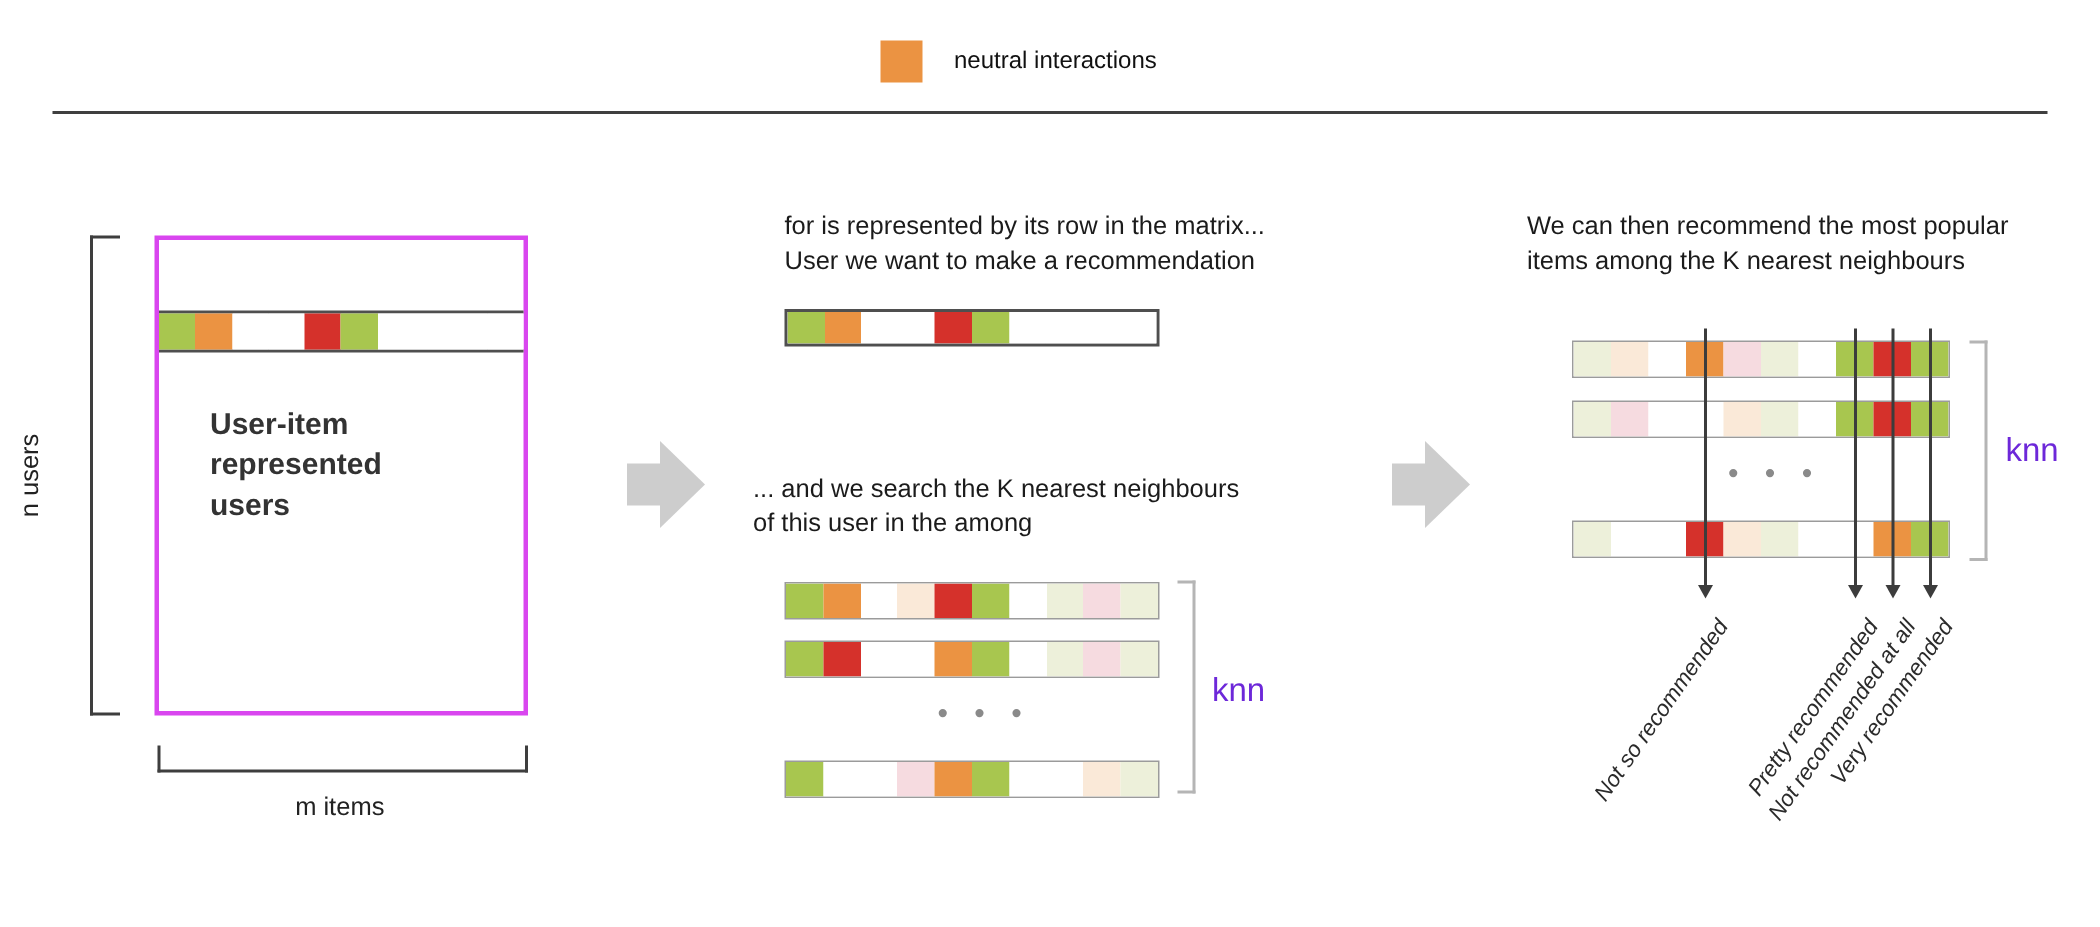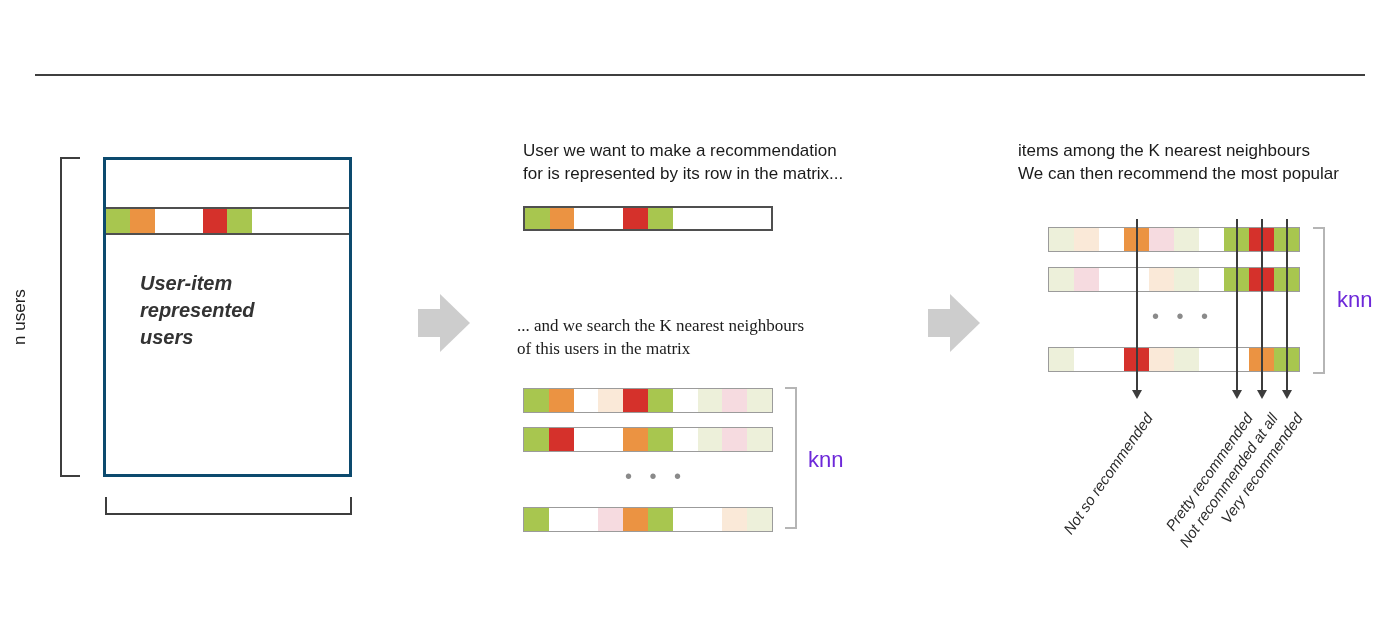--- a/index.html
+++ b/index.html
@@ -12,21 +12,21 @@
   .swatch{width:28px;height:28px;display:inline-block;}
   .legend-label{margin-left:21px;font-size:16px;color:#111;white-space:nowrap;}
   .top-rule{position:absolute;left:35px;top:74px;width:1330px;height:0;border-top:2px solid #3f3f3f;}
   
   .cell-row{position:absolute;display:flex;background:#fff;box-sizing:border-box;overflow:hidden;}
   .cell{flex:1 1 0;}
   .row-dark{border:2px solid #4f4f4f;}
   .row-light{border:1px solid #9b9b9b;}
   
   .matrix-box{position:absolute;left:103px;top:157px;width:243px;height:314px;
-    border:3px solid #0c4a6e;background:#fff;font-style:italic;}
+    border:3px solid #d946ef;background:#fff;}
   .matrix-row{position:absolute;left:0;right:0;top:47px;height:24px;display:flex;
     border-top:2px solid #4f4f4f;border-bottom:2px solid #4f4f4f;}
   .matrix-title{position:absolute;left:34px;top:110px;font-weight:bold;font-size:20px;
     line-height:27px;color:#333;}
   .bracket-left{position:absolute;left:60px;top:157px;width:18px;height:316px;
     border-left:2px solid #3e3e3e;border-top:2px solid #3e3e3e;border-bottom:2px solid #3e3e3e;}
   .bracket-bottom{position:absolute;left:105px;top:497px;width:243px;height:16px;
     border-left:2px solid #3e3e3e;border-right:2px solid #3e3e3e;border-bottom:2px solid #3e3e3e;}
   .n-users{position:absolute;left:-30px;top:307px;width:100px;text-align:center;
     font-size:17px;color:#222;transform:rotate(-90deg);}
@@ -53,20 +53,24 @@
   
   .rec-label{position:absolute;width:200px;text-align:right;font-style:italic;
     font-size:15px;color:#2b2b2b;white-space:nowrap;
     transform:rotate(-55deg);transform-origin:100% 0;}
 </style>
 </head>
 <body>
 
 <div class="canvas">
 
+  <div class="legend-item" style="left:587px">
+    <span class="swatch" style="background: rgb(235, 147, 66);"></span>
+    <span class="legend-label">neutral interactions</span>
+  </div>
   <div class="top-rule"></div>
 
   <div class="n-users">n users</div>
   <div class="bracket-left"></div>
 
   <div class="matrix-box">
     <div class="matrix-row">
         <div class="cell" style="background: rgb(168, 198, 79);"></div>
         <div class="cell" style="background: rgb(235, 147, 66);"></div>
         <div class="cell" style="background: rgb(255, 255, 255);"></div>
@@ -79,45 +83,46 @@
         <div class="cell" style="background: rgb(255, 255, 255);"></div>
       </div>
     <div class="matrix-title">
       <div>User-item</div>
       <div>represented</div>
       <div>users</div>
     </div>
   </div>
 
   <div class="bracket-bottom"></div>
+  <div class="m-items">m items</div>
 
   <div class="big-arrow-rect" style="left:418px;top:309px;"></div>
   <div class="big-arrow-head" style="left:440px;top:294px;"></div>
 
   <div class="caption" style="left:523px;top:139px;">
+    <div>for is represented by its row in the matrix...</div>
     <div>User we want to make a recommendation</div>
-    <div>for is represented by its row in the matrix...</div>
   </div>
 
   <div class="cell-row row-dark" style="left:523px;top:206px;width:250px;height:25px;">
       <div class="cell" style="background: rgb(168, 198, 79);"></div>
       <div class="cell" style="background: rgb(235, 147, 66);"></div>
       <div class="cell" style="background: rgb(255, 255, 255);"></div>
       <div class="cell" style="background: rgb(255, 255, 255);"></div>
       <div class="cell" style="background: rgb(213, 49, 43);"></div>
       <div class="cell" style="background: rgb(168, 198, 79);"></div>
       <div class="cell" style="background: rgb(255, 255, 255);"></div>
       <div class="cell" style="background: rgb(255, 255, 255);"></div>
       <div class="cell" style="background: rgb(255, 255, 255);"></div>
       <div class="cell" style="background: rgb(255, 255, 255);"></div>
     </div>
 
-  <div class="caption" style="left:517px;top:314px;font-family:Liberation Serif, serif;">
+  <div class="caption" style="left:502px;top:314px;">
     <div>... and we search the K nearest neighbours</div>
-    <div>of this users in the matrix</div>
+    <div>of this user in the among</div>
   </div>
 
   <div class="cell-row row-light" style="left:523px;top:388px;width:250px;height:25px;">
       <div class="cell" style="background: rgb(168, 198, 79);"></div>
       <div class="cell" style="background: rgb(235, 147, 66);"></div>
       <div class="cell" style="background: rgb(255, 255, 255);"></div>
       <div class="cell" style="background: rgb(250, 233, 216);"></div>
       <div class="cell" style="background: rgb(213, 49, 43);"></div>
       <div class="cell" style="background: rgb(168, 198, 79);"></div>
       <div class="cell" style="background: rgb(255, 255, 255);"></div>
@@ -151,22 +156,22 @@
       <div class="cell" style="background: rgb(237, 240, 218);"></div>
     </div>
 
   <div class="bracket-right" style="left:785px;top:387px;height:142px;"></div>
   <div class="knn-label" style="left:808px;top:447px;">knn</div>
 
   <div class="big-arrow-rect" style="left:928px;top:309px;"></div>
   <div class="big-arrow-head" style="left:950px;top:294px;"></div>
 
   <div class="caption" style="left:1018px;top:139px;">
+    <div>We can then recommend the most popular</div>
     <div>items among the K nearest neighbours</div>
-    <div>We can then recommend the most popular</div>
   </div>
 
   <div class="cell-row row-light" style="left:1048px;top:227px;width:252px;height:25px;">
       <div class="cell" style="background: rgb(237, 240, 218);"></div>
       <div class="cell" style="background: rgb(250, 233, 216);"></div>
       <div class="cell" style="background: rgb(255, 255, 255);"></div>
       <div class="cell" style="background: rgb(235, 147, 66);"></div>
       <div class="cell" style="background: rgb(246, 219, 224);"></div>
       <div class="cell" style="background: rgb(237, 240, 218);"></div>
       <div class="cell" style="background: rgb(255, 255, 255);"></div>

